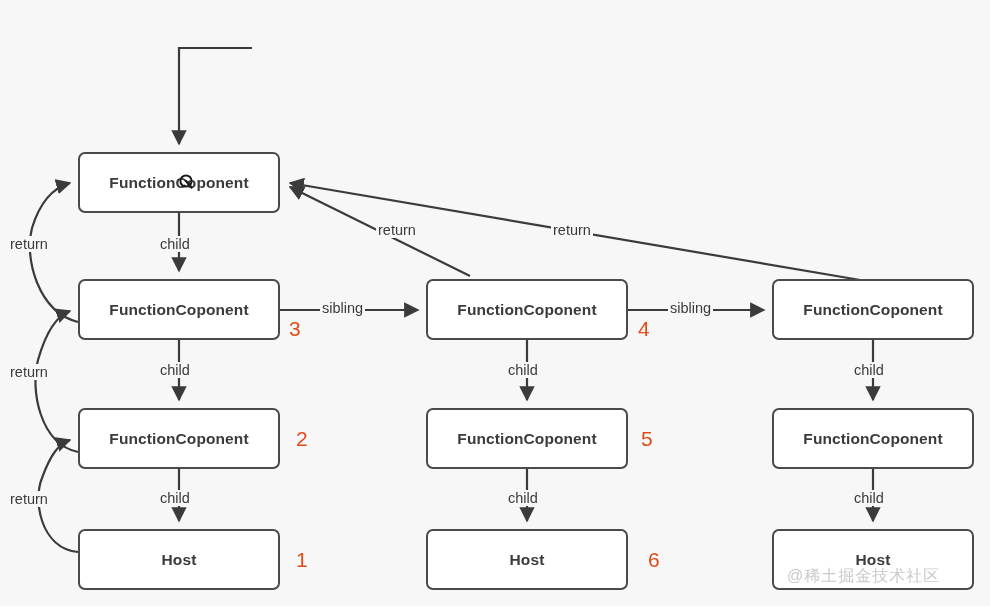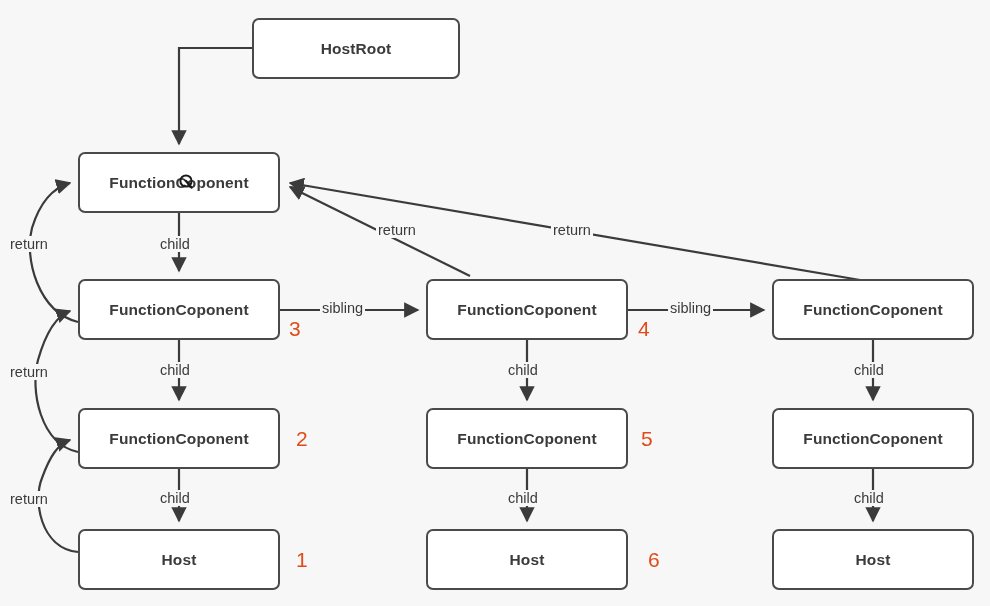--- a/index.html
+++ b/index.html
@@ -109,23 +109,20 @@
       <path d="M 78 452 C 40 444 30 390 38 360 C 46 332 56 316 70 311" marker-end="url(#arrow)"></path>
 
       <path d="M 78 322 C 38 312 24 258 32 228 C 40 202 52 188 70 183" marker-end="url(#arrow)"></path>
 
       <path d="M 470 276 L 290 187" marker-end="url(#arrow)"></path>
 
       <path d="M 866 281 L 290 183" marker-end="url(#arrow)"></path>
     </g>
   </svg>
 
-  <div class="node" style="left:252px;top:18px;width:208px;height:61px;">
-    <span>HostRoot</span>
-  </div>
 
   <div class="node" style="left:78px;top:152px;width:202px;height:61px;">
     <span>FunctionCoponent</span>
   </div>
 
   <div class="node" style="left:78px;top:279px;width:202px;height:61px;">
     <span>FunctionCoponent</span>
   </div>
 
   <div class="node" style="left:78px;top:408px;width:202px;height:61px;">
@@ -177,20 +174,21 @@
   <span class="edge-label" style="left:376px;top:222px;">return</span>
   <span class="edge-label" style="left:551px;top:222px;">return</span>
 
   <span class="order-num" style="left:296px;top:548px;">1</span>
   <span class="order-num" style="left:296px;top:427px;">2</span>
   <span class="order-num" style="left:289px;top:317px;">3</span>
   <span class="order-num" style="left:638px;top:317px;">4</span>
   <span class="order-num" style="left:641px;top:427px;">5</span>
   <span class="order-num" style="left:648px;top:548px;">6</span>
 
+  <span class="watermark" style="left:787px;top:566px;">@稀土掘金技术社区</span>
 
   <span class="cursor-dot" style="left:179px;top:174px;">
     <svg width="15" height="15" viewBox="0 0 15 15" xmlns="http://www.w3.org/2000/svg">
       <circle cx="7" cy="7" r="5.6" fill="none" stroke="#1a1a1a" stroke-width="2"></circle>
       <path d="M 7 7 L 12.5 13.5" stroke="#1a1a1a" stroke-width="2.4" stroke-linecap="round"></path>
     </svg>
   </span>
 
 </div>
 

